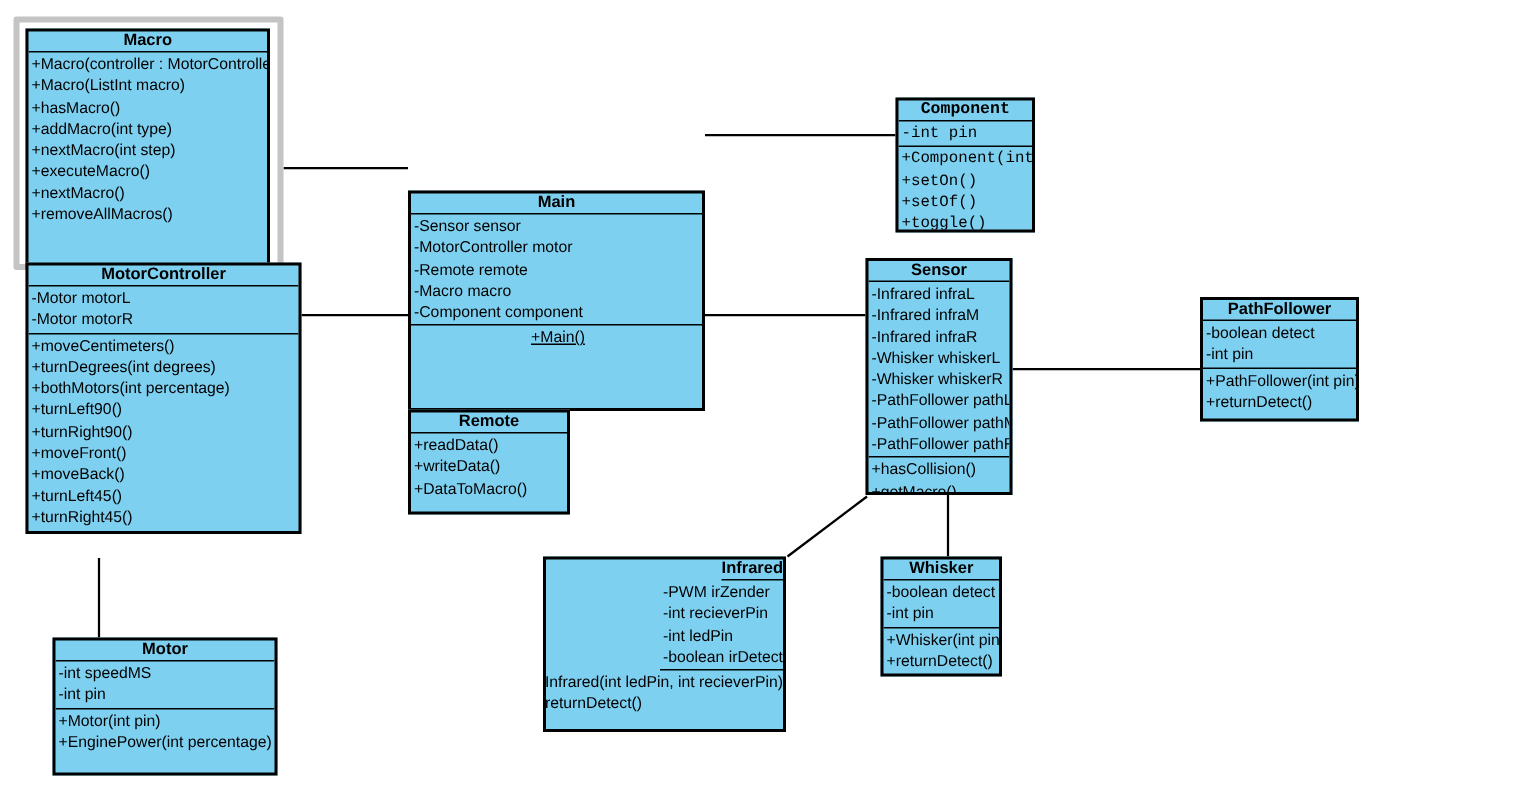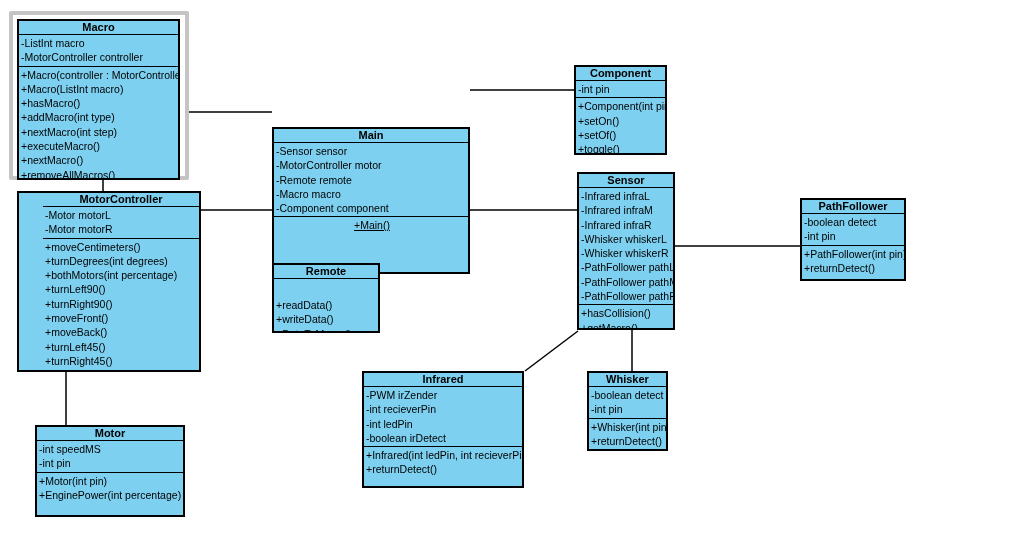--- a/index.html
+++ b/index.html
@@ -69,36 +69,32 @@
       <line x1="323" y1="238" x2="323" y2="263"></line>
       <line x1="470" y1="90" x2="597" y2="90"></line>
       <line x1="470" y1="210" x2="577" y2="210"></line>
       <line x1="675" y1="246" x2="800" y2="246"></line>
       <line x1="578" y1="331" x2="525" y2="371"></line>
       <line x1="632" y1="330" x2="632" y2="371"></line>
     </svg>
 <div class="selection-frame" style="left: 9px; top: 11px; width: 180px; height: 169px;"></div>
     <div class="class-box" style="left: 17px; top: 19px; width: 163px; height: 161px;">
       <div class="class-title">Macro</div>
-      <div class="compartment attributes">
-        <div class="row">-ListInt macro</div>
-        <div class="row">-MotorController controller</div>
-      </div>
       <div class="compartment methods">
         <div class="row">+Macro(controller : MotorController)</div>
         <div class="row">+Macro(ListInt macro)</div>
         <div class="row">+hasMacro()</div>
         <div class="row">+addMacro(int type)</div>
         <div class="row">+nextMacro(int step)</div>
         <div class="row">+executeMacro()</div>
         <div class="row">+nextMacro()</div>
         <div class="row">+removeAllMacros()</div>
       </div>
     </div>
-    <div class="class-box" style="left: 17px; top: 191px; width: 184px; height: 181px; padding-left: 24px;">
+    <div class="class-box" style="left: 17px; top: 175px; width: 184px; height: 181px;">
       <div class="class-title">MotorController</div>
       <div class="compartment attributes">
         <div class="row">-Motor motorL</div>
         <div class="row">-Motor motorR</div>
       </div>
       <div class="compartment methods">
         <div class="row">+moveCentimeters()</div>
         <div class="row">+turnDegrees(int degrees)</div>
         <div class="row">+bothMotors(int percentage)</div>
         <div class="row">+turnLeft90()</div>
@@ -126,29 +122,29 @@
         <div class="row">-Sensor sensor</div>
         <div class="row">-MotorController motor</div>
         <div class="row">-Remote remote</div>
         <div class="row">-Macro macro</div>
         <div class="row">-Component component</div>
       </div>
       <div class="compartment methods">
         <div class="row underline">+Main()</div>
       </div>
     </div>
-    <div class="class-box" style="left: 272px; top: 263px; width: 108px; height: 70px; gap: 18px;">
+    <div class="class-box" style="left: 272px; top: 273px; width: 108px; height: 70px;">
       <div class="class-title">Remote</div>
       <div class="compartment methods">
         <div class="row">+readData()</div>
         <div class="row">+writeData()</div>
         <div class="row">+DataToMacro()</div>
       </div>
     </div>
-    <div class="class-box" style="left: 574px; top: 65px; width: 93px; height: 90px;">
+    <div class="class-box" style="left: 597px; top: 65px; width: 93px; height: 90px; font-family: Liberation Mono, monospace;">
       <div class="class-title">Component</div>
       <div class="compartment attributes">
         <div class="row">-int pin</div>
       </div>
       <div class="compartment methods">
         <div class="row">+Component(int pin)</div>
         <div class="row">+setOn()</div>
         <div class="row">+setOf()</div>
         <div class="row">+toggle()</div>
       </div>
@@ -174,21 +170,21 @@
       <div class="class-title">PathFollower</div>
       <div class="compartment attributes">
         <div class="row">-boolean detect</div>
         <div class="row">-int pin</div>
       </div>
       <div class="compartment methods">
         <div class="row">+PathFollower(int pin)</div>
         <div class="row">+returnDetect()</div>
       </div>
     </div>
-    <div class="class-box" style="left: 362px; top: 371px; width: 162px; height: 117px;">
+    <div class="class-box" style="left: 362px; top: 371px; width: 162px; height: 117px; align-items: flex-end;">
       <div class="class-title">Infrared</div>
       <div class="compartment attributes">
         <div class="row">-PWM irZender</div>
         <div class="row">-int recieverPin</div>
         <div class="row">-int ledPin</div>
         <div class="row">-boolean irDetect</div>
       </div>
       <div class="compartment methods">
         <div class="row">+Infrared(int ledPin, int recieverPin)</div>
         <div class="row">+returnDetect()</div>

